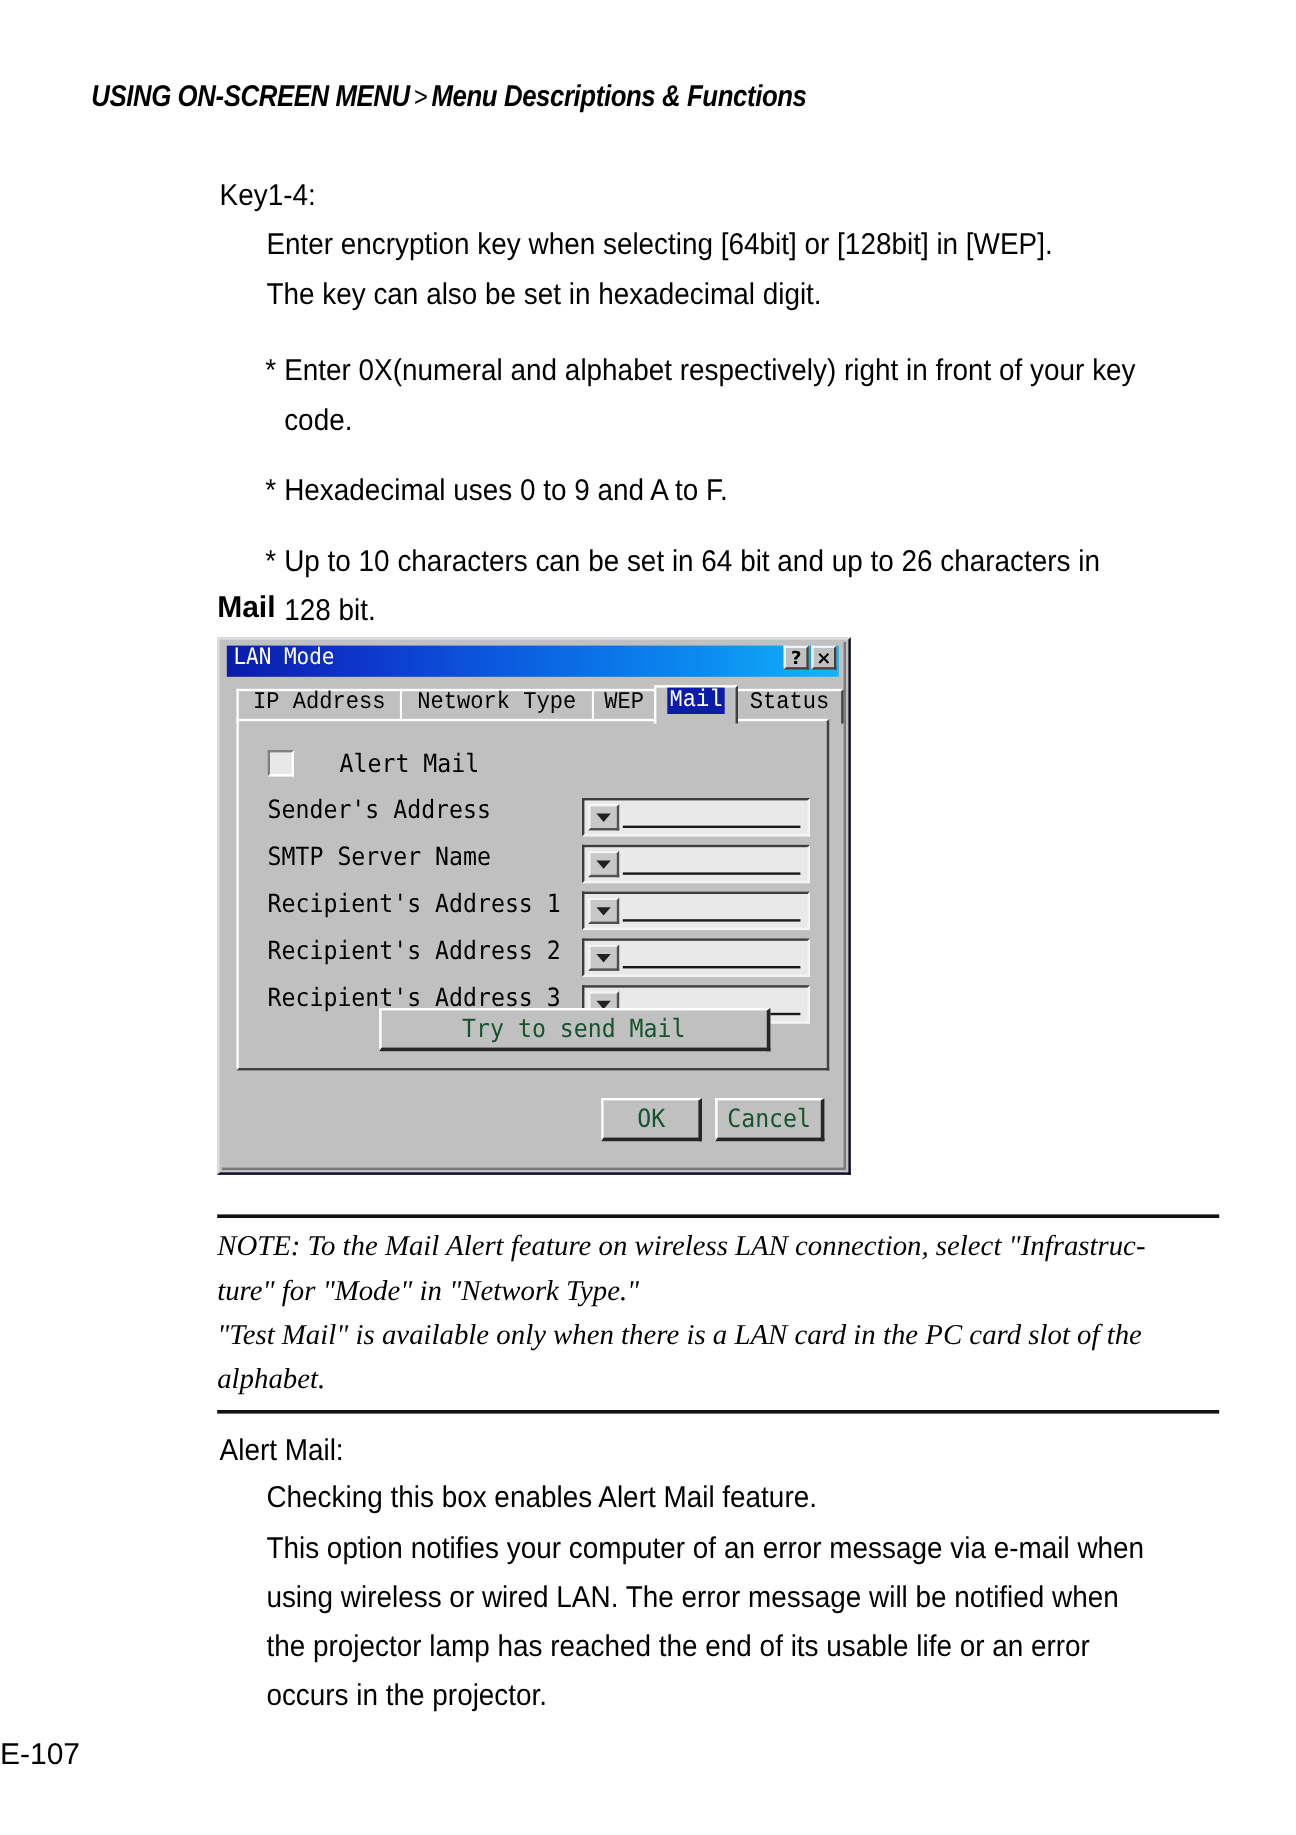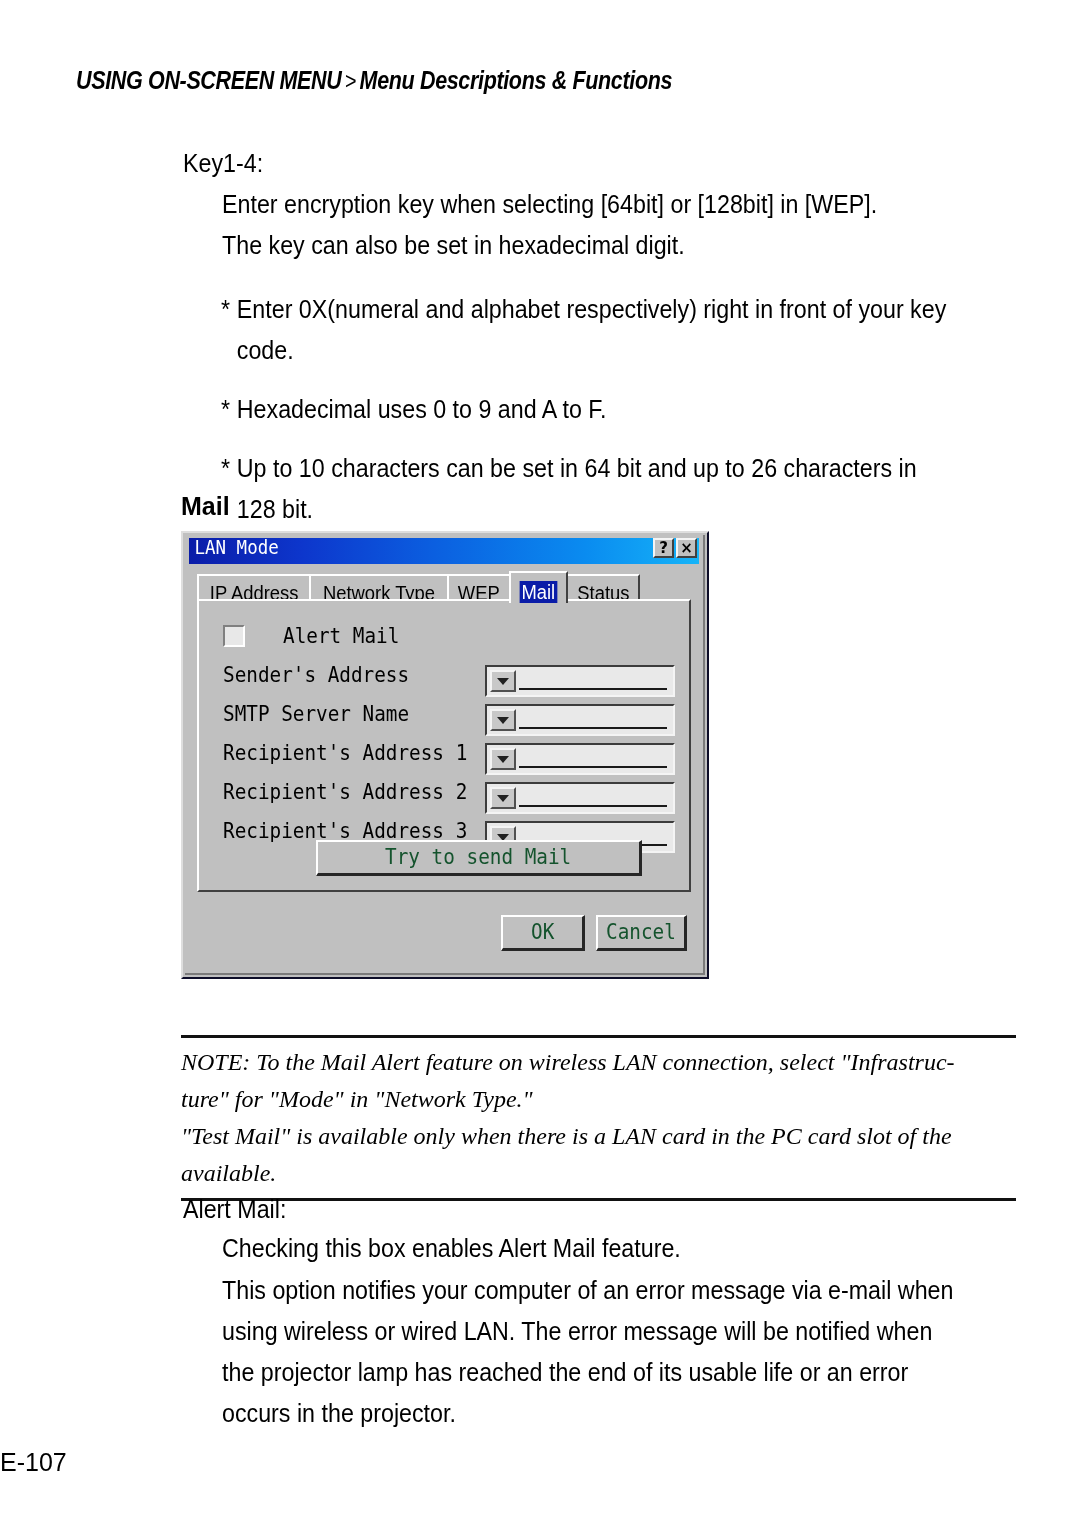--- a/index.html
+++ b/index.html
@@ -104,23 +104,23 @@
     display:flex;align-items:flex-end;
   }
   .tab{
     position:relative;
     height:29px;padding:0 7px;
     background:#c0c0c0;
     border-top:2px solid #ffffff;
     border-left:2px solid #ffffff;
     border-right:2px solid #404040;
     box-sizing:border-box;
-    display:flex;align-items:flex-end;
+    display:flex;align-items:flex-start;
     font-size:20px;line-height:20px;
-    font-family:Liberation Sans, sans-serif;
+    font-family:Liberation Mono, monospace;
     white-space:nowrap;
     margin-right:-2px;
   }
   .tab .tlabel{transform:scaleX(0.92);transform-origin:center;}
   .tab.active{
     height:32px;z-index:5;
     border-right:2px solid #404040;
     margin-right:-2px;
   }
   .tab.active .tlabel{
@@ -225,21 +225,20 @@
 
   
   .note{
     position:absolute;left:181px;top:1012px;width:835px;
     font-family:"Liberation Serif", serif;
     font-style:italic;
     font-size:24px;line-height:37px;
     border-top:3px solid #111;
     border-bottom:3px solid #111;
     padding:6px 0 6px 0;
-    margin-top:23px;
   }
   .note .nl{white-space:nowrap;}
 
   
   .pageno{
     position:absolute;left:0;right:0;top:1448px;
     text-align:left;font-size:25px;
     font-family:"Liberation Sans", sans-serif;
   }
 </style>
@@ -377,21 +376,21 @@
           <span>Cancel</span>
         </div>
 
     </div>
   </div>
 
   <div class="note">
     <div class="nl">NOTE: To the Mail Alert feature on wireless LAN connection, select "Infrastruc-</div>
     <div class="nl">ture" for "Mode" in "Network Type."</div>
     <div class="nl">"Test Mail" is available only when there is a LAN card in the PC card slot of the</div>
-    <div class="nl">available.</div>
+    <div class="nl">alphabet.</div>
   </div>
 
   <div class="body-text lvl1" style="top:1189px;">Alert Mail:</div>
   <div class="body-text lvl2" style="top:1228px;">Checking this box enables Alert Mail feature.</div>
   <div class="body-text lvl2 just" style="top:1270px;width:790px;">
     <div>This option notifies your computer of an error message via e-mail when</div>
     <div>using wireless or wired LAN. The error message will be notified when</div>
     <div>the projector lamp has reached the end of its usable life or an error</div>
     <div>occurs in the projector.</div>
   </div>

